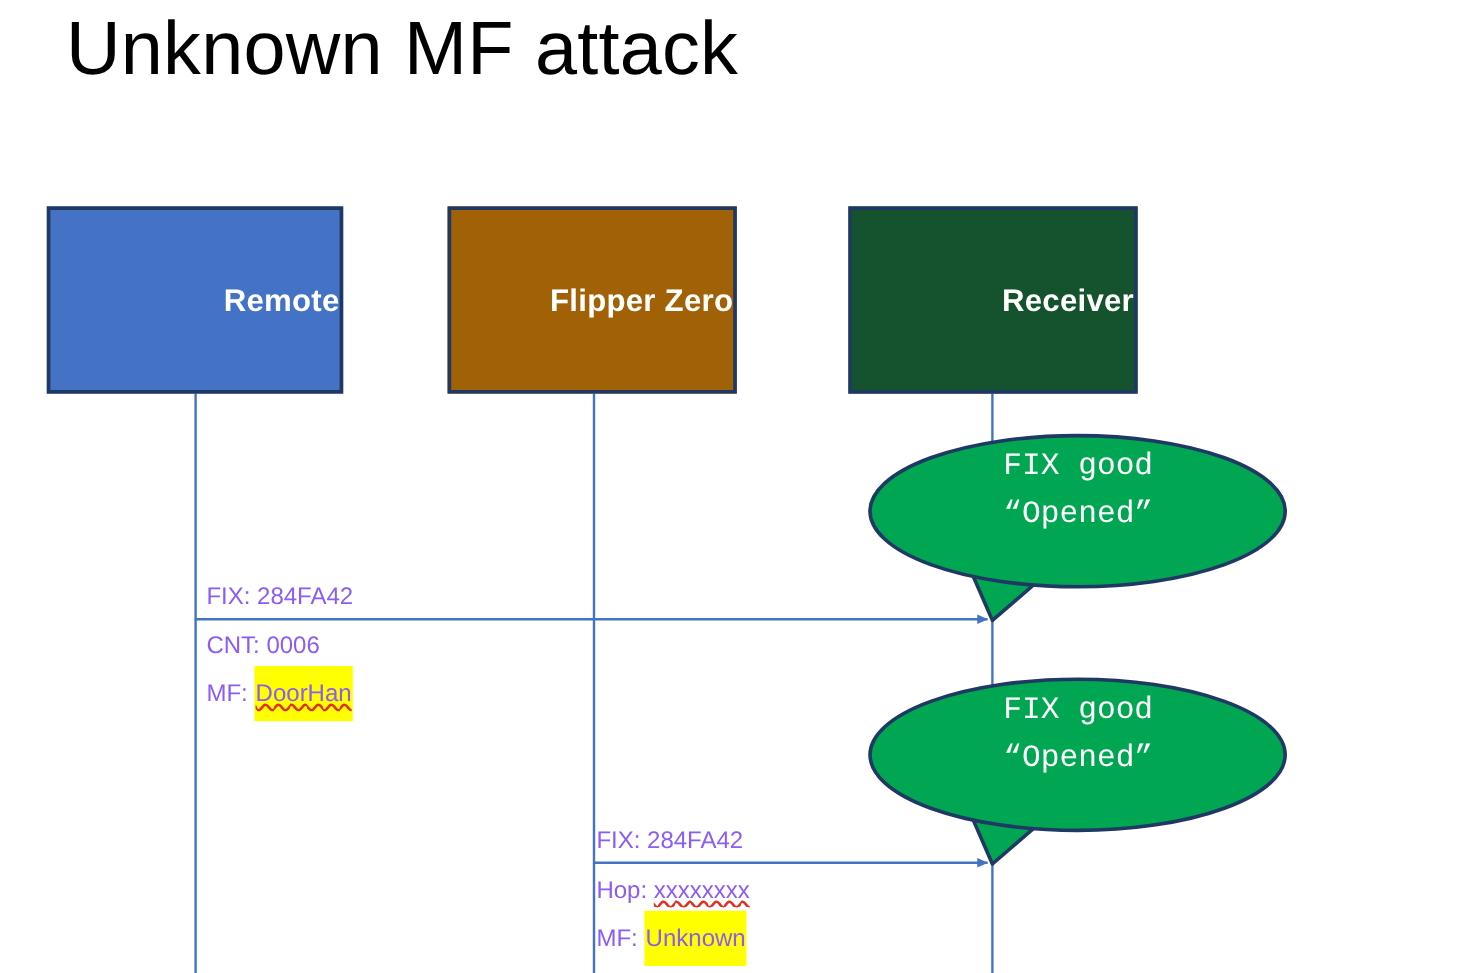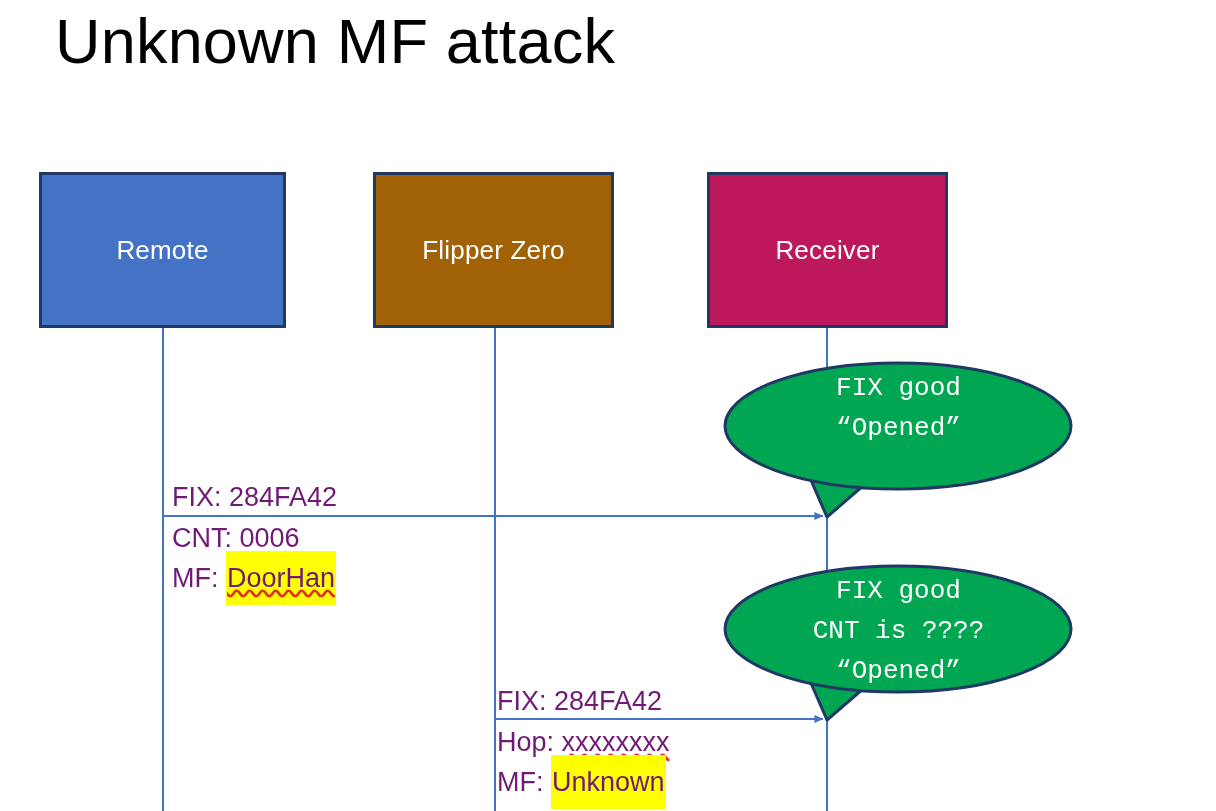--- a/index.html
+++ b/index.html
@@ -41,35 +41,35 @@
     height: 811px;
   }
 
   
   .actor-box {
     position: absolute;
     box-sizing: border-box;
     border: 3px solid #1F3864;
     display: flex;
     align-items: center;
-    justify-content: center;
+    justify-content: flex-end;
     color: #ffffff;
     font-size: 26px;
-    font-weight: 400;
+    font-weight: 700;
     letter-spacing: 0.2px;
   }
   #actor-remote  { left: 39px;  top: 172px; width: 247px; height: 156px; background: #4472C4; }
   #actor-flipper { left: 373px; top: 172px; width: 241px; height: 156px; background: #a16207; }
-  #actor-receiver{ left: 707px; top: 172px; width: 241px; height: 156px; background: #be185d; }
+  #actor-receiver{ left: 707px; top: 172px; width: 241px; height: 156px; background: #14532d; }
 
   
   .msg-block {
     position: absolute;
-    color: #701a75;
-    font-size: 27px;
+    color: #8b5cf6;
+    font-size: 20px;
     line-height: 40px;
     white-space: nowrap;
   }
   #msg1-top  { left: 172px; top: 477px; }
   #msg1-body { left: 172px; top: 518px; }
   #msg2-top  { left: 497px; top: 681px; }
   #msg2-body { left: 497px; top: 722px; }
 
   .hl {
     background: #FFFF00;
@@ -155,17 +155,16 @@
     <div><span>MF: </span><span class="hl">Unknown</span></div>
   </div>
 
   <div class="callout-text" id="callout1-text">
     <div>FIX good</div>
     <div>“Opened”</div>
   </div>
 
   <div class="callout-text" id="callout2-text">
     <div>FIX good</div>
-    <div>CNT is ????</div>
     <div>“Opened”</div>
   </div>
 
 </div>
 
 </body></html>

